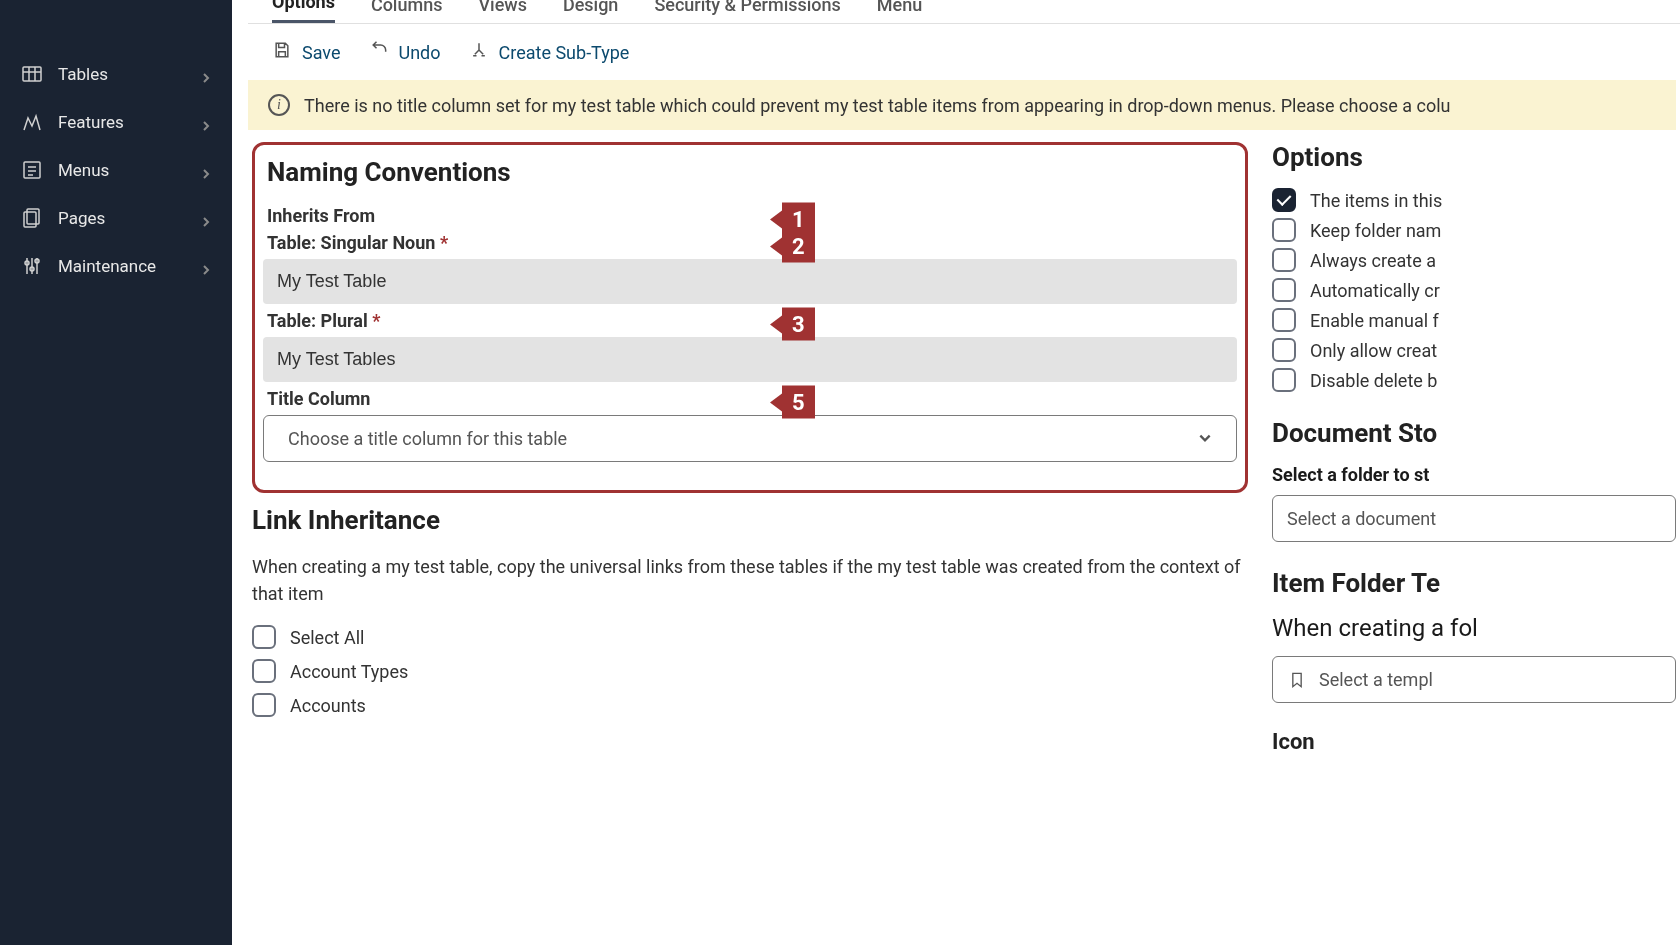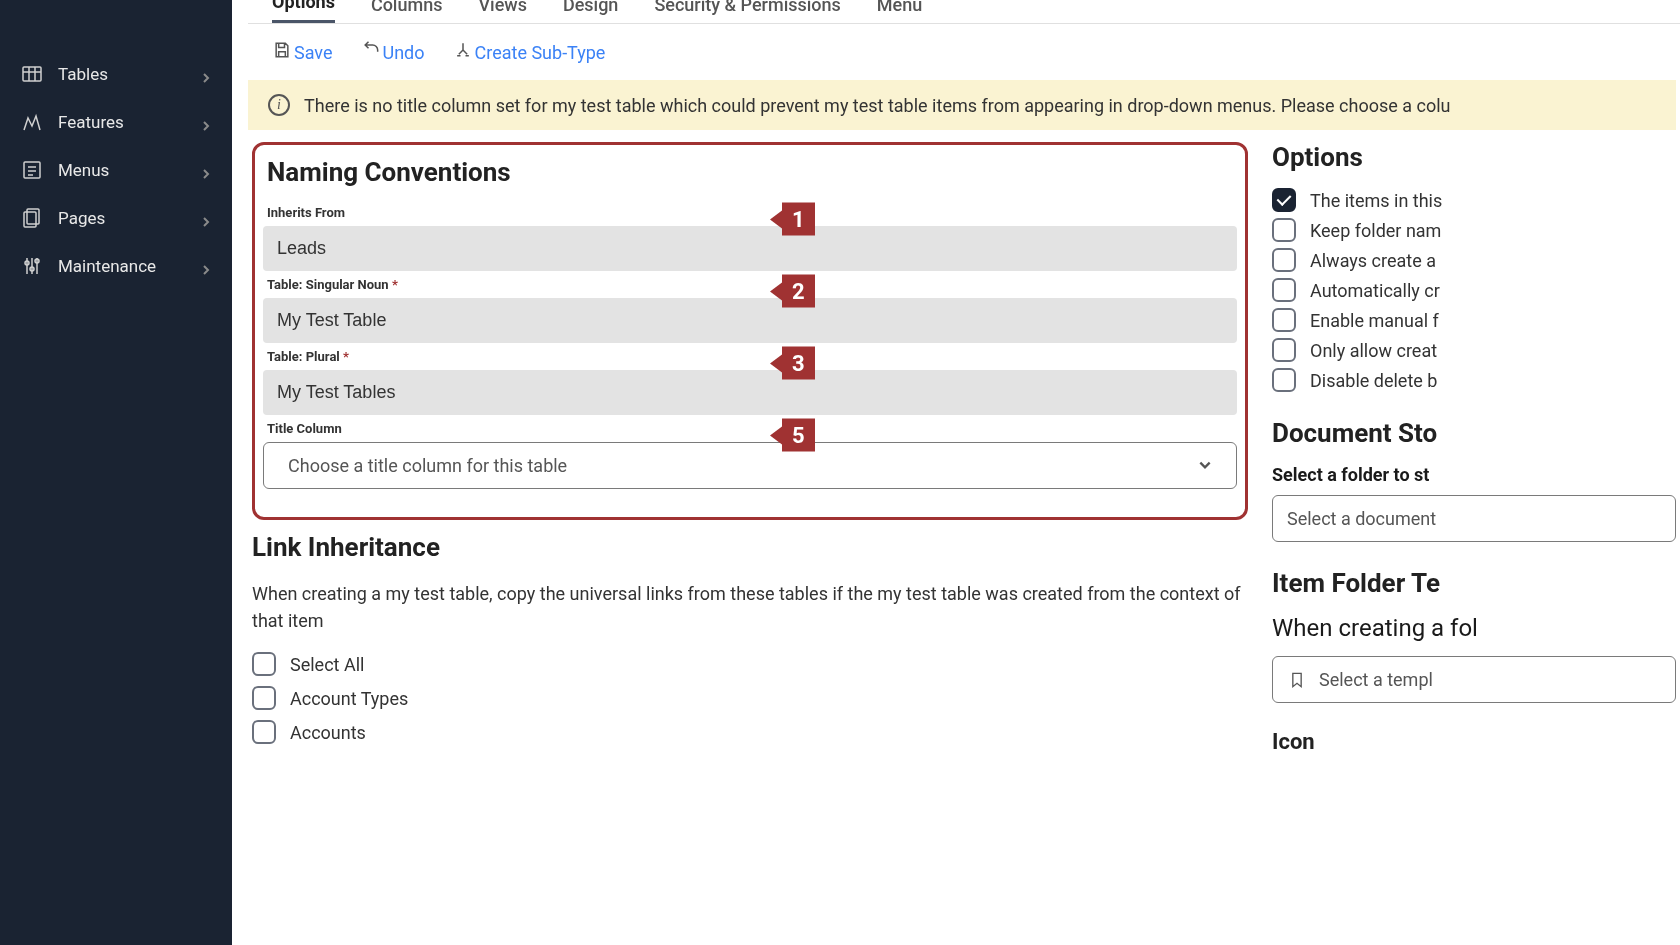--- a/index.html
+++ b/index.html
@@ -13,36 +13,36 @@
 .sidebar-label { flex: 1; }
 .chevron { width: 12px; height: 12px; }
 .chevron svg { stroke: #8a8a8a; fill: none; stroke-width: 2; }
 
 .main { flex: 1; display: flex; flex-direction: column; background: #fff; overflow: hidden; padding-left: 16px; }
 .tabs { display: flex; gap: 36px; padding: 0 24px; border-bottom: 1px solid #e0e0e0; height: 24px; align-items: flex-end; }
 .tab { padding-bottom: 8px; font-size: 18px; color: #555; cursor: pointer; font-weight: 500; }
 .tab.active { color: #222; border-bottom: 3px solid #4a5568; font-weight: 700; }
 
 .toolbar { display: flex; gap: 28px; padding: 16px 24px; align-items: center; }
-.tool-btn { display: flex; align-items: center; gap: 2px; font-size: 18px; color: #3b82f6; cursor: pointer; }
+.tool-btn { display: flex; align-items: center; gap: 10px; font-size: 18px; color: #0c4a6e; cursor: pointer; }
 .tool-btn svg { width: 20px; height: 20px; stroke: #555; fill: none; stroke-width: 1.8; }
 
 .banner { display: flex; align-items: center; gap: 14px; background: #faf3d2; padding: 14px 20px; font-size: 18px; color: #333; margin: 0 4px 12px 0; }
 .banner-icon { width: 22px; height: 22px; border: 2px solid #555; border-radius: 50%; display: flex; align-items: center; justify-content: center; font-size: 14px; font-style: italic; font-family: serif; color: #555; flex-shrink: 0; }
 
 .content { display: flex; gap: 24px; padding: 0 4px; overflow: hidden; }
 .col-left { width: 996px; flex-shrink: 0; }
 .col-right { flex: 1; min-width: 0; }
 
 .naming-box { border: 3px solid #a03232; border-radius: 12px; padding: 12px 8px 22px 8px; position: relative; margin-bottom: 12px; }
 .section-title { font-size: 26px; font-weight: 700; color: #222; margin-bottom: 18px; }
 .naming-box .section-title { padding-left: 4px; }
 
 .field { margin-bottom: 6px; position: relative; }
-.field-label { font-size: 13px; font-weight: 700; color: #333; margin-bottom: 6px; display: block; padding-left: 4px; }
+.field-label { font-size: 18px; font-weight: 700; color: #333; margin-bottom: 6px; display: block; padding-left: 4px; }
 .field-label .req { color: #a03232; }
 .field-input { width: 100%; background: #e3e3e3; border: none; padding: 12px 14px; font-size: 18px; color: #333; border-radius: 4px; }
 .field-select { width: 100%; background: #fff; border: 1px solid #7a7a7a; padding: 12px 24px; font-size: 18px; color: #555; border-radius: 6px; cursor: pointer; display: flex; justify-content: space-between; align-items: center; }
 .field-select svg { width: 14px; height: 14px; stroke: #555; fill: none; stroke-width: 2; }
 
 .annot { position: absolute; left: 507px; display: flex; align-items: center; transform: translateY(-50%); }
 .annot-arrow { width: 0; height: 0; border-top: 9px solid transparent; border-bottom: 9px solid transparent; border-right: 12px solid #a03232; }
 .annot-box { background: #a03232; color: #fff; font-size: 22px; font-weight: 700; padding: 4px 10px; min-width: 28px; text-align: center; }
 
 .link-h { } 
@@ -171,21 +171,20 @@
       <div class="col-left">
         <div class="naming-box">
           <div class="section-title">Naming Conventions</div>
 
           <div class="field">
             <label class="field-label"><span>Inherits From</span></label>
             <div class="annot" style="top:14px">
                 <div class="annot-arrow"></div>
                 <div class="annot-box">1</div>
               </div>
-            <input class="field-input" readonly="" value="Leads" style="">
           </div>
 
           <div class="field">
             <label class="field-label"><span>Table: Singular Noun</span> <span class="req">*</span></label>
             <div class="annot" style="top:14px">
                 <div class="annot-arrow"></div>
                 <div class="annot-box">2</div>
               </div>
             <input class="field-input" value="My Test Table" style="">
           </div>

